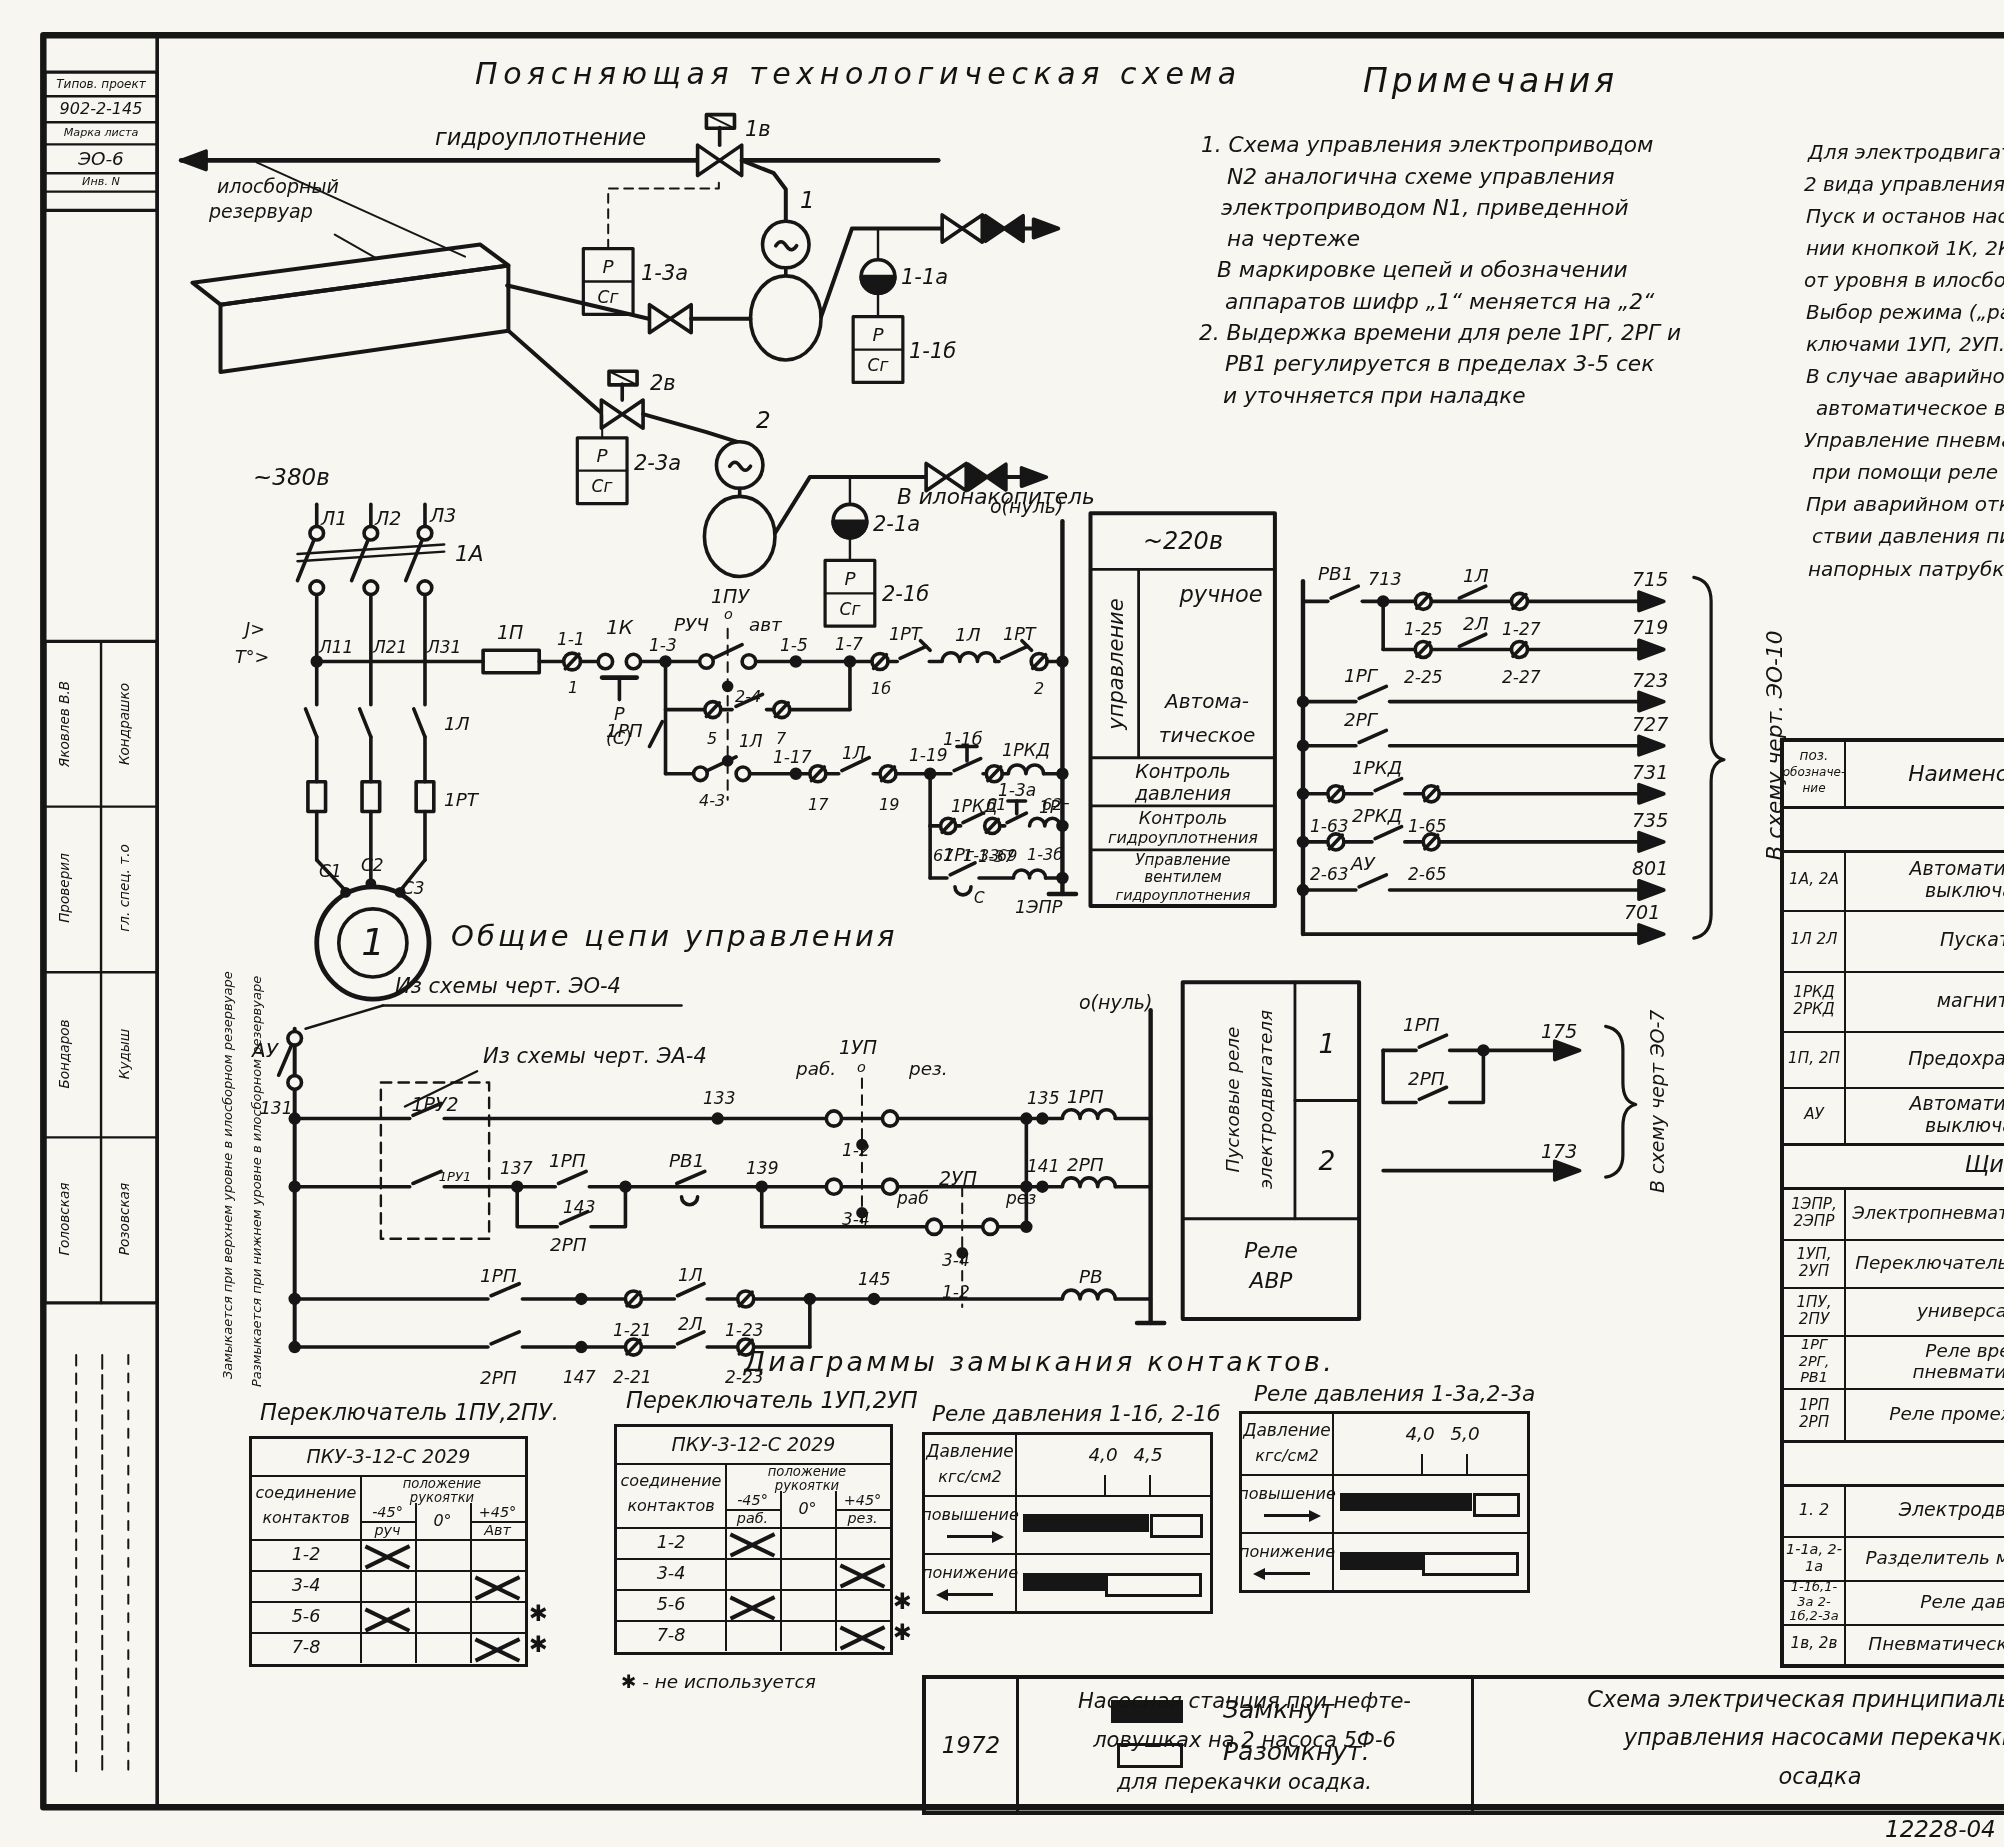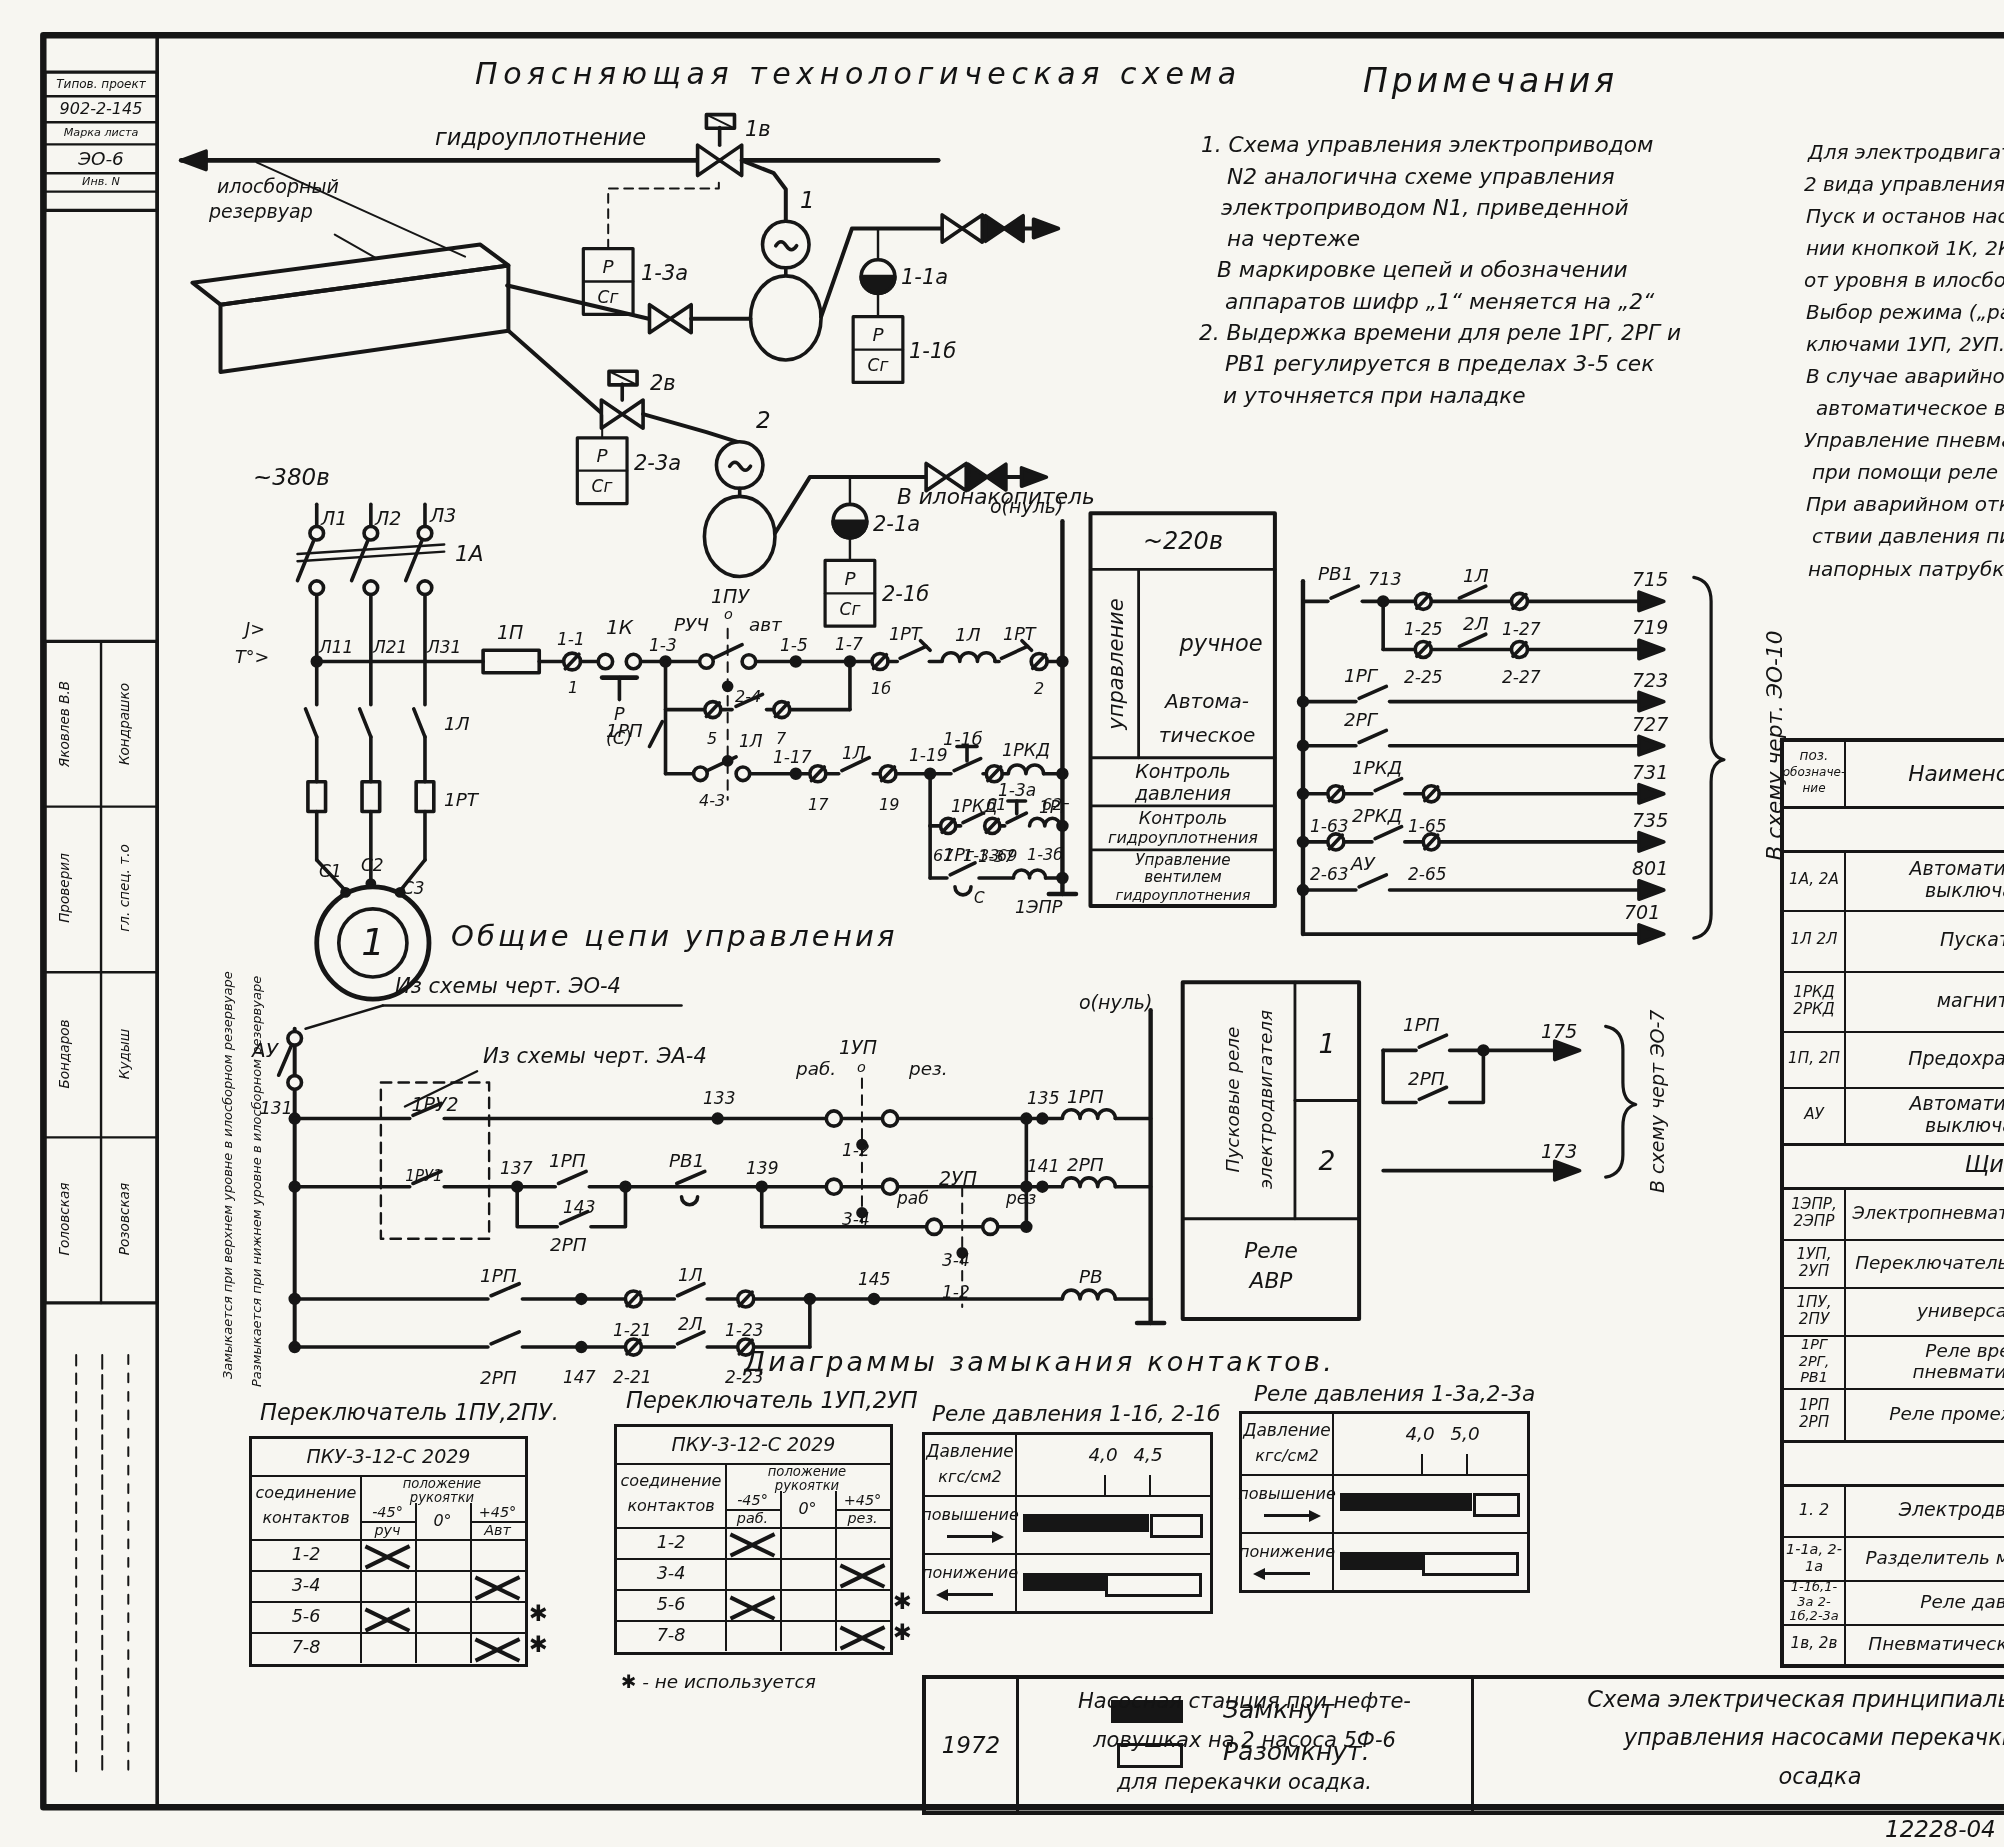--- a/index.html
+++ b/index.html
@@ -541,21 +541,21 @@
 <div class="lbl" style="left:1027px;top:845px;font-size:16px">1-3б</div>
 <div class="lbl" style="left:1039px;top:797px;font-size:17px">1Рг</div>
 <div class="lbl" style="left:943px;top:845px;font-size:17.6px">1Рг</div>
 <div class="lbl" style="left:974px;top:889px;font-size:15.2px">С</div>
 <div class="lbl" style="left:978px;top:847px;font-size:16px">1-37</div>
 <div class="lbl" style="left:1015px;top:897px;font-size:17.6px">1ЭПР</div>
 <div class="lbl" style="left:990px;top:495px;font-size:19px">о(нуль)</div>
 
 <div class="cellc" style="left:1091px;top:518px;width:184px;height:48px;font-size:24px">~220в</div>
 <div class="vrot" style="left:1104px;top:753px;width:178px;font-size:21px">управление</div>
-<div class="cellc" style="left:1139px;top:612px;width:164px;height:64px;font-size:22.5px">ручное</div>
+<div class="cellc" style="left:1139px;top:563px;width:164px;height:64px;font-size:22.5px">ручное</div>
 <div class="cellc" style="left:1139px;top:684px;width:136px;height:34px;font-size:20px">Автома-</div>
 <div class="cellc" style="left:1139px;top:718px;width:136px;height:34px;font-size:20px">тическое</div>
 <div class="cellc" style="left:1091px;top:761px;width:184px;height:22.5px;font-size:19px">Контроль</div>
 <div class="cellc" style="left:1091px;top:783px;width:184px;height:22.5px;font-size:19px">давления</div>
 <div class="cellc" style="left:1091px;top:808px;width:184px;height:20px;font-size:17.6px">Контроль</div>
 <div class="cellc" style="left:1091px;top:827px;width:184px;height:21.7px;font-size:16px">гидроуплотнения</div>
 <div class="cellc" style="left:1091px;top:852px;width:184px;height:18.4px;font-size:15.2px">Управление</div>
 <div class="cellc" style="left:1091px;top:869px;width:184px;height:17.6px;font-size:15.2px">вентилем</div>
 <div class="cellc" style="left:1091px;top:886px;width:184px;height:18.4px;font-size:14.4px">гидроуплотнения</div>
 
@@ -584,21 +584,21 @@
 <div class="lbl" style="left:1351px;top:853px;font-size:18.4px">АУ</div>
 <div class="lbl" style="left:1632px;top:857px;font-size:19px">801</div>
 <div class="lbl" style="left:1624px;top:901px;font-size:19px">701</div>
 <div class="vrot" style="left:1762px;top:922px;width:353px;font-size:21.7px">В схему черт. ЭО-10</div>
 
 <div class="lbl" style="left:451px;top:919px;font-size:29px;letter-spacing:3.2px">Общие цепи управления</div>
 <div class="lbl" style="left:395px;top:974px;font-size:21px">Из схемы черт. ЭО-4</div>
 <div class="lbl" style="left:483px;top:1044px;font-size:21px">Из схемы черт. ЭА-4</div>
 <div class="lbl" style="left:252px;top:1038px;font-size:20px">АУ</div>
 <div class="cellc" style="left:391px;top:1091px;width:88px;height:28px;font-size:19px">1РУ2</div>
-<div class="cellc" style="left:380px;top:1163px;width:88px;height:28px;font-size:15px">1РУ1</div>
+<div class="cellc" style="left:411px;top:1163px;width:88px;height:28px;font-size:13px">1РУ1</div>
 <div class="lbl" style="left:260px;top:1098px;font-size:17px">131</div>
 <div class="lbl" style="left:703px;top:1088px;font-size:17px">133</div>
 <div class="lbl" style="left:500px;top:1158px;font-size:17px">137</div>
 <div class="lbl" style="left:549px;top:1150px;font-size:18.4px">1РП</div>
 <div class="lbl" style="left:669px;top:1150px;font-size:18.4px">РВ1</div>
 <div class="lbl" style="left:746px;top:1158px;font-size:17px">139</div>
 <div class="lbl" style="left:550px;top:1234px;font-size:18.4px">2РП</div>
 <div class="lbl" style="left:796px;top:1058px;font-size:18.4px">раб.</div>
 <div class="lbl" style="left:839px;top:1036px;font-size:19px">1УП</div>
 <div class="lbl" style="left:857px;top:1059px;font-size:14.4px">о</div>

